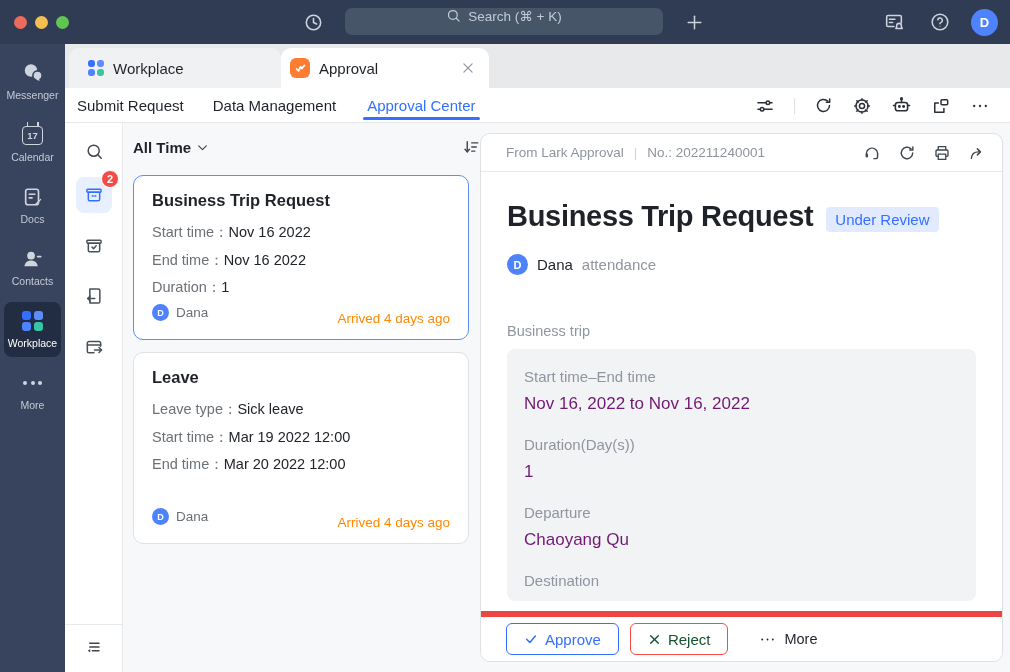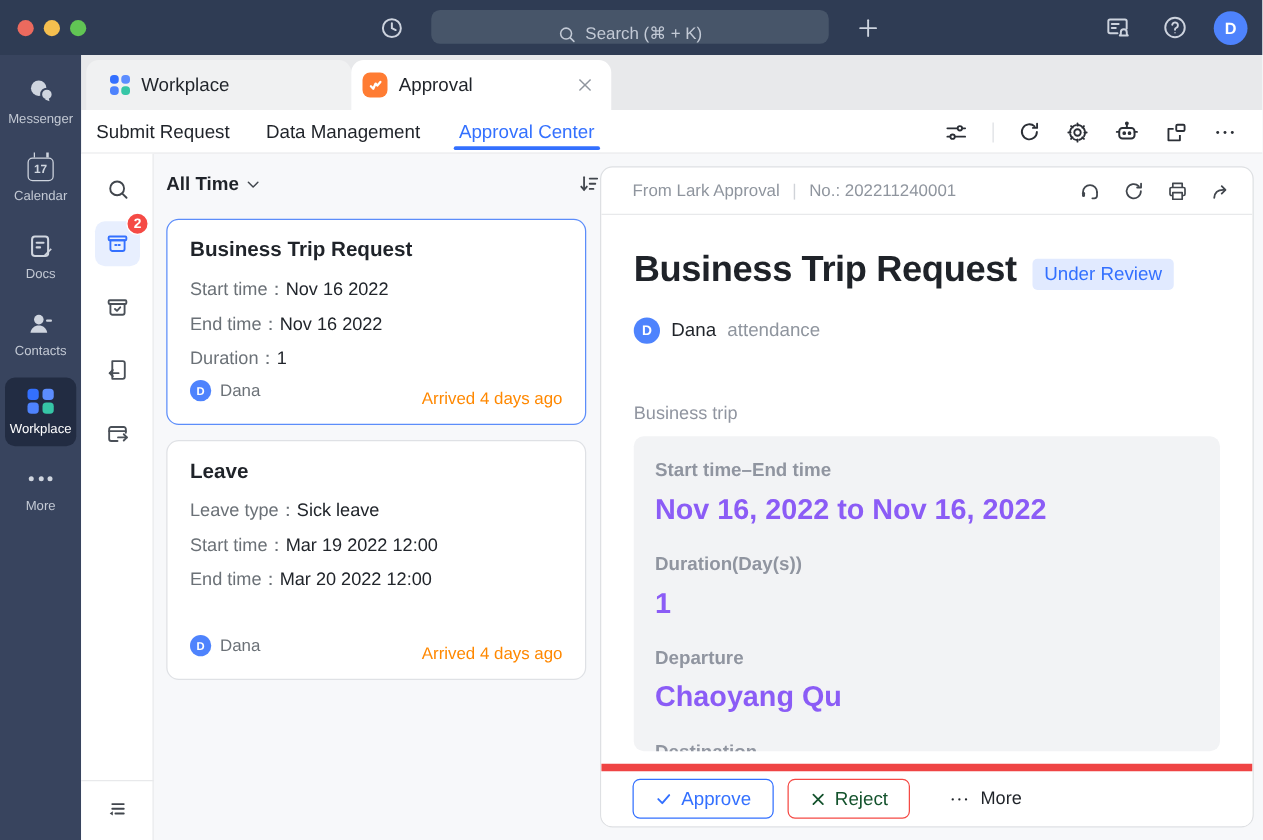--- a/index.html
+++ b/index.html
@@ -8,21 +8,21 @@
   .abs { position:absolute; }
   svg { display:block; }
 
   
   .titlebar { left:0; top:0; width:1010px; height:44px; background:#2f3c54; display:flex; align-items:center; }
   .traffic { display:flex; gap:8px; margin-left:14px; }
   .tl { width:13px; height:13px; border-radius:50%; }
   .tl.red{background:#ec6a5e;} .tl.yel{background:#f5bf4f;} .tl.grn{background:#61c554;}
   .tb-icon { color:#cdd3de; display:flex; align-items:center; justify-content:center; width:30px; height:30px; cursor:pointer; }
   .searchbar { position:absolute; left:345px; top:8px; width:318px; height:27px; background:#475569; border-radius:7px;
-    display:flex; align-items:flex-end; justify-content:center; gap:7px; color:#c3cad6; font-size:13.5px; cursor:text; }
+    display:flex; align-items:flex-start; justify-content:center; gap:7px; color:#c3cad6; font-size:13.5px; cursor:text; }
   .tb-right { position:absolute; right:12px; top:0; height:44px; display:flex; align-items:center; gap:16px; }
   .avatar-top { width:27px; height:27px; border-radius:50%; background:#4e83fd; color:#fff; font-size:13px; font-weight:700;
     display:flex; align-items:center; justify-content:center; }
   .hist { position:absolute; left:298px; top:7px; }
   .plus { position:absolute; left:679px; top:7px; }
 
   
   .sidebar { left:0; top:44px; width:65px; height:628px; background:#38445e; display:flex; flex-direction:column; align-items:center; padding-top:10px; }
   .sb-item { width:57px; padding:7px 0 8px; display:flex; flex-direction:column; align-items:center; gap:4px; border-radius:8px; cursor:pointer; margin-bottom:7px; }
   .sb-item.active { background:#222c42; }
@@ -93,23 +93,23 @@
   .d-titlerow { display:flex; align-items:center; gap:13px; }
   .d-title { font-size:29px; font-weight:700; color:#1f2329; letter-spacing:-0.3px; }
   .status-badge { background:#e1eaff; color:#3370ff; font-size:15px; padding:4px 9px; border-radius:4px; margin-top:5px; white-space:nowrap; }
   .d-req { display:flex; align-items:center; gap:9px; margin-top:21px; }
   .d-av { width:21px; height:21px; border-radius:50%; background:#4e83fd; color:#fff; font-size:11px; font-weight:700;
     display:flex; align-items:center; justify-content:center; }
   .d-req .nm { font-size:15px; font-weight:500; color:#1f2329; }
   .d-req .dp { font-size:15px; color:#8f959e; }
   .d-section { margin-top:48px; font-size:14.5px; color:#9095a0; }
   .graybox { margin-top:10px; background:#f2f3f5; border-radius:8px; padding:19px 17px; height:252px; overflow:hidden; }
-  .fld { margin-bottom:22px;font-weight:bold; }
+  .fld { margin-bottom:22px; }
   .fld .fl { font-size:15px; color:#9095a0; margin-bottom:9px; }
-  .fld .fv { font-size:23px; color:#8b5cf6; }
+  .fld .fv { font-size:17px; color:#701a75; }
   .d-foot { position:absolute; left:0; right:0; bottom:0; height:50px; background:#fff; border-top:6px solid #ef4444;
     display:flex; align-items:center; padding:0 25px; gap:11px; }
   .btn { height:32px; padding:0 17px; border-radius:6px; background:#fff; font-size:15px; display:flex; align-items:center; gap:7px; cursor:pointer; font-family:inherit; }
   .btn-approve { border:1px solid #3370ff; color:#3370ff; }
   .btn-reject { border:1px solid #f54a45; color:#14532d; }
   .more-btn { margin-left:20px; display:flex; align-items:center; gap:8px; font-size:14.5px; color:#1f2329; cursor:pointer; }
 </style>
 </head>
 <body>
 

